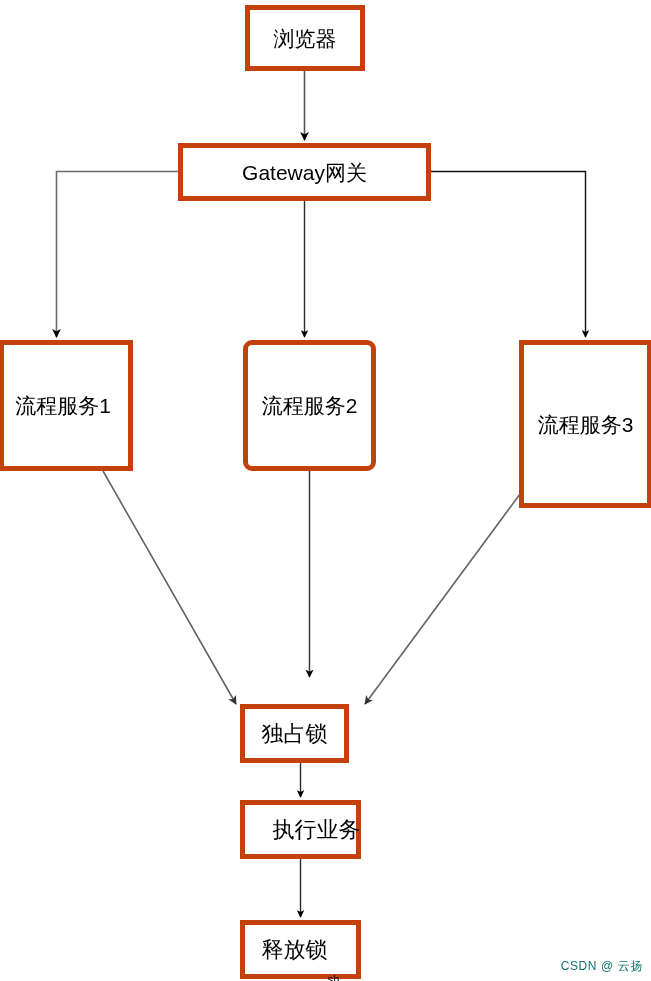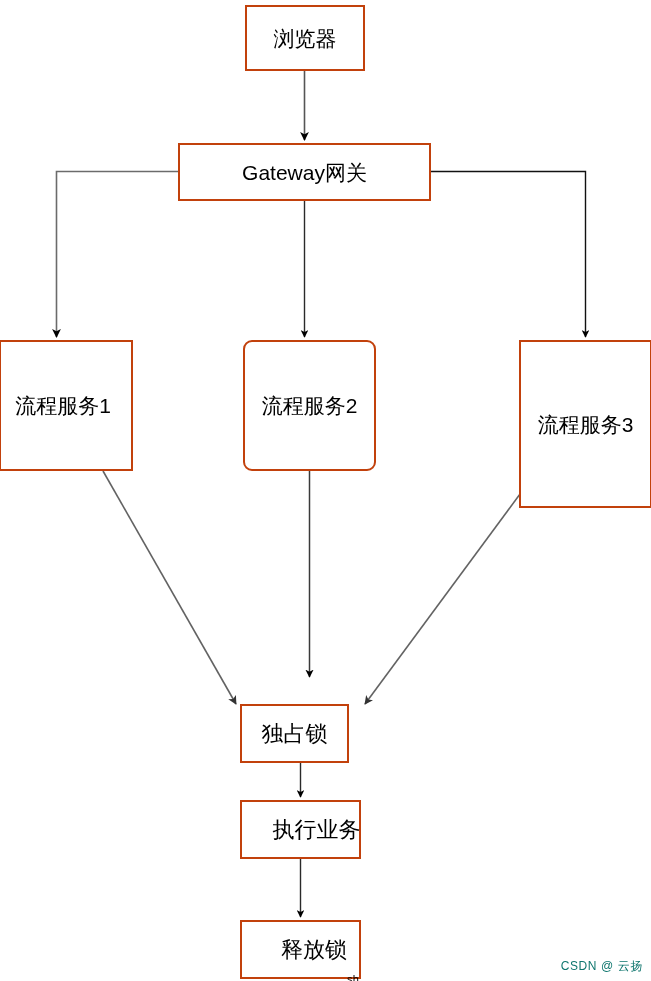--- a/index.html
+++ b/index.html
@@ -22,40 +22,40 @@
     left: 0;
     top: 0;
     width: 651px;
     height: 981px;
     pointer-events: none;
   }
   .node {
     position: absolute;
     box-sizing: border-box;
     background: #ffffff;
-    border: 2px solid #c2410c;
+    border: 5px solid #c2410c;
     display: flex;
     align-items: center;
     justify-content: center;
     color: #000000;
     z-index: 2;
   }
   .node .label {
     display: inline-block;
     white-space: nowrap;
     line-height: 1;
   }
   .n-browser      { left: 245px; top: 5px;   width: 120px; height: 66px;  font-size: 21px; }
   .n-gateway      { left: 178px; top: 143px; width: 253px; height: 58px;  font-size: 21px; }
   .n-service1     { left: -1px;  top: 340px; width: 134px; height: 131px; font-size: 21px; text-align: center; }
   .n-service2     { left: 243px; top: 340px; width: 133px; height: 131px; font-size: 21px; border-radius: 9px; }
   .n-service3     { left: 519px; top: 340px; width: 133px; height: 168px; font-size: 21px; }
   .n-lock         { left: 240px; top: 680px; width: 109px; height: 59px;  font-size: 22px; margin-top: 24px; }
   .n-execute      { left: 240px; top: 800px; width: 121px; height: 59px;  font-size: 22px; padding-left: 32px; }
-  .n-release      { left: 240px; top: 920px; width: 121px; height: 59px;  font-size: 22px; justify-content: flex-end; }
+  .n-release      { left: 240px; top: 920px; width: 121px; height: 59px;  font-size: 22px; }
 
   .n-service1 .label { transform: translateX(-3px); }
 
   .sub {
     font-size: 11px;
     vertical-align: baseline;
     position: relative;
     top: 5px;
     letter-spacing: 0.2px;
     margin-top: 48px;

